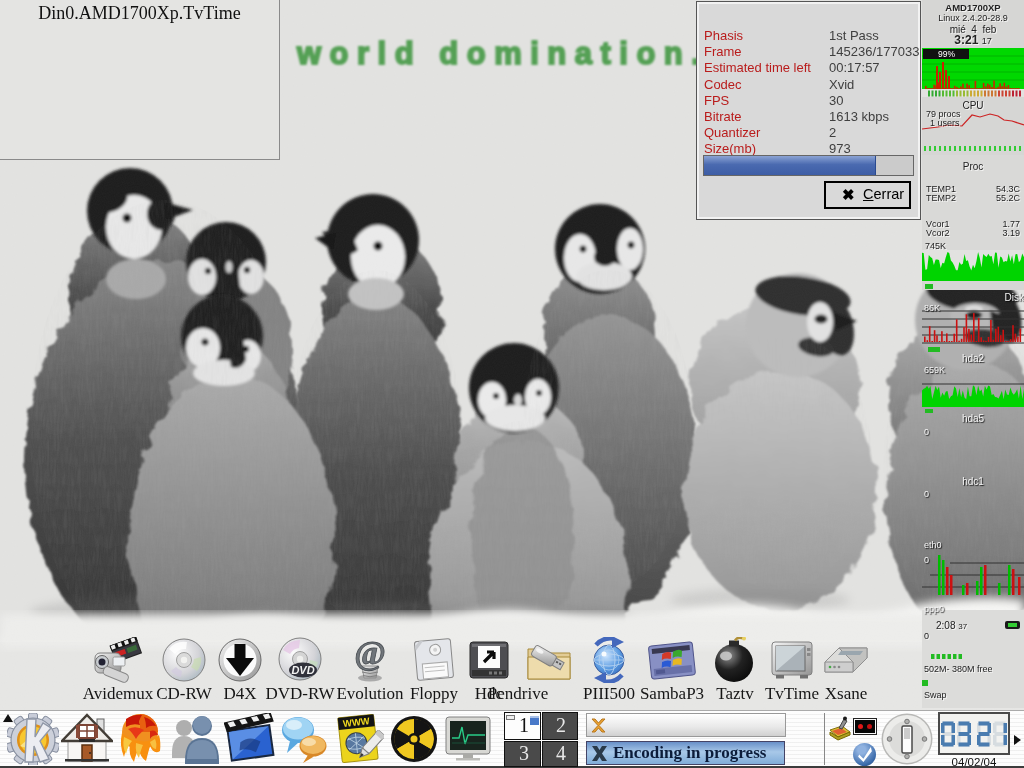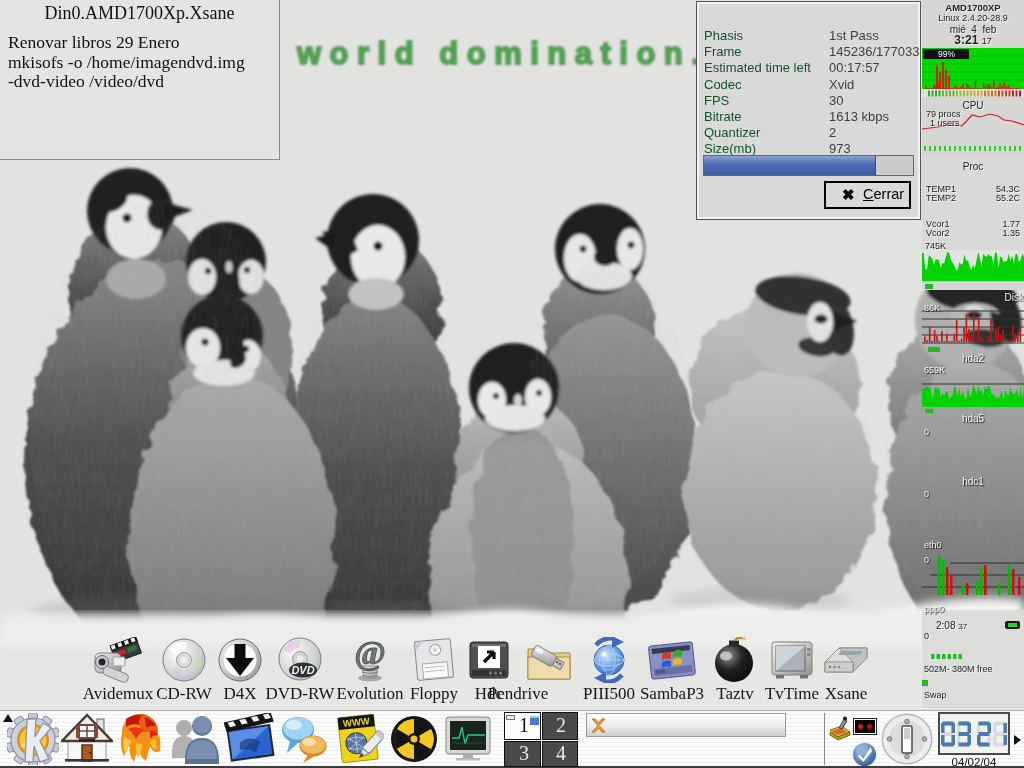--- a/index.html
+++ b/index.html
@@ -198,25 +198,24 @@
 
 <g filter="url(#soft2)">
 <path d="M0,640 Q40,618 90,630 Q150,646 200,626 Q260,608 320,624 Q380,640 440,620 Q500,602 560,616 Q620,630 680,612 Q740,598 800,610 Q860,622 920,604 Q980,594 1024,600 L1024,768 L0,768 Z" fill="#f6f6f4"></path>
 </g>
 <rect x="0" y="642" width="1024" height="126" fill="#e7e7e5"></rect>
 <rect x="0" y="614" width="1024" height="34" fill="#eeeeec" filter="url(#soft2)"></rect>
 <rect width="1024" height="768" filter="url(#grain)"></rect>
 </svg>
 <div class="abs" style="left:297px;top:36px;font-weight:bold;font-size:31px;letter-spacing:8.5px;color:#55a055;-webkit-text-stroke:1.9px #55a055;filter:blur(1.2px)">world domination.</div>
 <div class="abs" style="left:0;top:0;width:280px;height:160px;background:#e4e4e2;border-right:1px solid #8a8a8a;border-bottom:1px solid #8a8a8a;font-family:'Liberation Serif',serif;color:#111">
-  <div style="text-align:center;font-size:18px;margin-top:3px">Din0.AMD1700Xp.Xsane</div>
-  <div style="font-size:17.5px;margin:9px 0 0 8px;line-height:19.5px">Renovar libros 29 Enero<br>mkisofs -o /home/imagendvd.img<br>-dvd-video /video/dvd</div>
+  <div style="text-align:center;font-size:18px;margin-top:3px">Din0.AMD1700Xp.TvTime</div>
 </div>
 <div class="abs" style="left:696px;top:1px;width:225px;height:219px;background:#d9d9d9;border:1px solid #555;box-shadow:inset 0 0 0 2px #f2f2f2">
-  <div class="abs" style="left:7px;top:26px;font-size:13px;color:#14532d;line-height:16.2px">Phasis<br>Frame<br>Estimated time left<br>Codec<br>FPS<br>Bitrate<br>Quantizer<br>Size(mb)</div>
+  <div class="abs" style="left:7px;top:26px;font-size:13px;color:#b91c1c;line-height:16.2px">Phasis<br>Frame<br>Estimated time left<br>Codec<br>FPS<br>Bitrate<br>Quantizer<br>Size(mb)</div>
   <div class="abs" style="left:132px;top:26px;font-size:13px;color:#404040;line-height:16.2px">1st Pass<br>145236/177033<br>00:17:57<br>Xvid<br>30<br>1613 kbps<br>2<br>973</div>
   <div class="abs" style="left:6px;top:153px;width:211px;height:21px;background:#cbcbcb;border:1px solid #666">
     <div class="abs" style="left:0;top:0;width:172px;height:19px;background:linear-gradient(#8ba3d4,#4a6ab0 45%,#3d5da5);border-right:1px solid #2a4a90"></div>
   </div>
   <div class="abs" style="left:127px;top:179px;width:87px;height:28px;background:#d9d9d9;border:2px solid #000;font-size:14.5px;color:#000">
     <span class="abs" style="left:16px;top:3px;font-weight:bold;font-size:15px">✖</span>
     <span class="abs" style="left:37px;top:3px"><u>C</u>errar</span>
   </div>
 </div>
 <div class="abs" style="left:922px;top:0;width:102px;height:708px">
@@ -423,21 +422,21 @@
   <div class="gk" style="left:4px;top:109px">79 procs</div>
   <div class="gk" style="left:8px;top:118px">1 users</div>
   <div class="gk" style="left:0;right:0;top:161px;text-align:center;font-size:10px">Proc</div>
   <div class="gk" style="left:4px;top:184px">TEMP1</div>
       <div class="gk" style="right:4px;top:184px">54.3C</div>
   <div class="gk" style="left:4px;top:193px">TEMP2</div>
       <div class="gk" style="right:4px;top:193px">55.2C</div>
   <div class="gk" style="left:4px;top:219px">Vcor1</div>
       <div class="gk" style="right:4px;top:219px">1.77</div>
   <div class="gk" style="left:4px;top:228px">Vcor2</div>
-      <div class="gk" style="right:4px;top:228px">1.35</div>
+      <div class="gk" style="right:4px;top:228px">3.19</div>
   <div class="gk" style="left:3px;top:241px">745K</div>
   <div class="gkw" style="left:0;right:0;top:292px;text-align:right;font-size:10px">Disk</div>
   <div class="gkw" style="left:2px;top:303px">86K</div>
   <div class="gkw" style="left:0;right:0;top:353px;text-align:center;font-size:10px">hda2</div>
   <div class="gkw" style="left:2px;top:365px">659K</div>
   <div class="gkw" style="left:0;right:0;top:413px;text-align:center;font-size:10px">hda5</div>
   <div class="gkw" style="left:2px;top:427px">0</div>
   <div class="gkw" style="left:0;right:0;top:476px;text-align:center;font-size:10px">hdc1</div>
   <div class="gkw" style="left:2px;top:489px">0</div>
   <div class="gkw" style="left:2px;top:540px">eth0</div>
@@ -742,20 +741,26 @@
   <div class="abs" style="left:14px;top:0px;font-family:'Liberation Serif',serif;font-size:20px;color:#e8e8e8">3</div>
         </div>
 <div class="abs" style="left:38px;top:29px;width:36px;height:26px;background:#4a4a4a;border:1px solid #111">
   <div class="abs" style="left:13px;top:0px;font-family:'Liberation Serif',serif;font-size:20px;color:#e8e8e8">4</div>
         </div>
 </div>
 <div class="abs" style="left:586px;top:2px;width:200px;height:24px;background:linear-gradient(#ffffff,#e8e8e8 60%,#d0d0d0);border:1px solid #999;overflow:hidden">
   <svg class="abs" style="left:3px;top:3px" width="17" height="17" viewBox="0 0 17 17">
           <path d="M2,2 L8,8.5 L2,15 L5,15 L8.5,11 L12,15 L15,15 L9,8.5 L15,2 L12,2 L8.5,6 L5,2 Z" fill="#e8a030" stroke="#b87820"></path>
         </svg>
+</div>
+<div class="abs" style="left:586px;top:30px;width:199px;height:24px;background:linear-gradient(#6890c8,#a8c8e8 45%,#80acd8);border:1px solid #446;overflow:hidden">
+  <svg class="abs" style="left:4px;top:3px" width="17" height="17" viewBox="0 0 17 17">
+          <path d="M1,1 L6,1 L8.5,5 L11,1 L16,1 L11,8.5 L16,16 L11,16 L8.5,12 L6,16 L1,16 L6,8.5 Z" fill="#2a3a4a"></path>
+        </svg>
+  <span class="abs" style="left:26px;top:1px;font-family:'Liberation Serif',serif;font-weight:bold;font-size:17px;color:#0c1c3a;white-space:nowrap">Encoding in progress</span>
 </div>
 <div class="abs" style="left:824px;top:2px;width:1px;height:52px;background:#888"></div>
 <svg class="abs" style="left:828px;top:5px" width="24" height="27" viewBox="0 0 24 27">
  <path d="M2,14 L14,10 L22,16 L10,21 Z" fill="#d8c030" stroke="#887010"></path>
  <path d="M4,15 L13,12 L19,16 L10,19 Z" fill="#e06030"></path>
  <path d="M11,12 L16,3 L19,5 L14,13 Z" fill="#909090" stroke="#444"></path>
  <circle cx="17" cy="2.5" r="2" fill="#1a1a1a"></circle>
  <path d="M2,16 L2,19 L10,24 L22,19 L22,16 L10,21 Z" fill="#b0a020" stroke="#776800"></path>
 </svg>
 <div class="abs" style="left:854px;top:8px;width:22px;height:15px;background:#060606;border:1.5px solid #f8f8f8;outline:1.5px solid #222">

